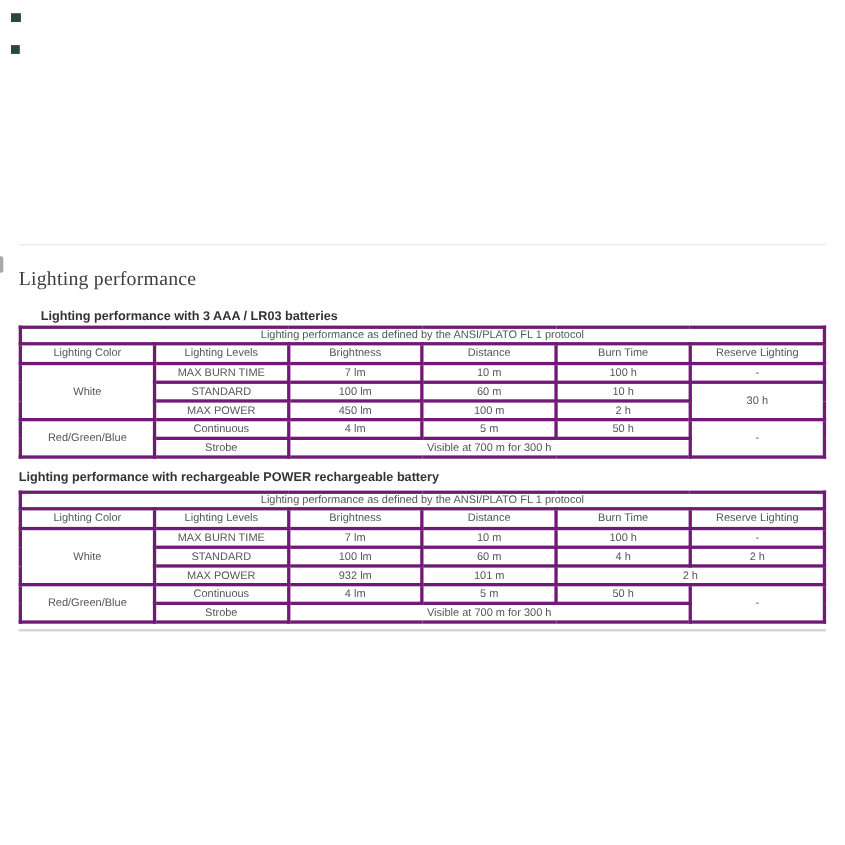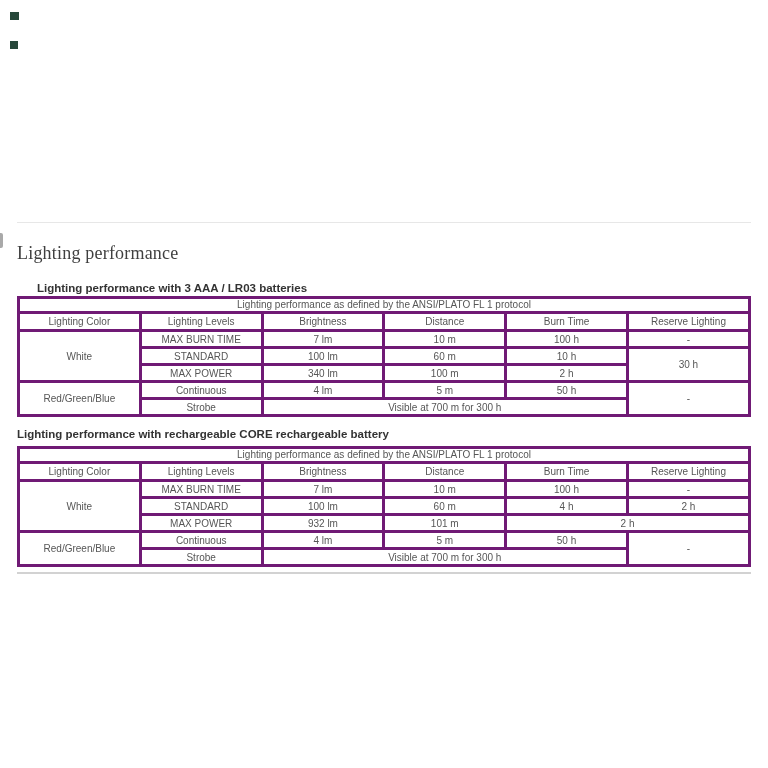--- a/index.html
+++ b/index.html
@@ -79,40 +79,40 @@
     </tr>
     <tr>
       <td>STANDARD</td>
       <td>100 lm</td>
       <td>60 m</td>
       <td>10 h</td>
       <td rowspan="2">30 h</td>
     </tr>
     <tr>
       <td>MAX POWER</td>
-      <td>340 lm</td>
+      <td>450 lm</td>
       <td>100 m</td>
       <td>2 h</td>
     </tr>
     <tr>
       <td rowspan="2">Red/Green/Blue</td>
       <td>Continuous</td>
       <td>4 lm</td>
       <td>5 m</td>
       <td>50 h</td>
       <td rowspan="2">-</td>
     </tr>
     <tr>
       <td>Strobe</td>
       <td colspan="3">Visible at 700 m for 300 h</td>
     </tr>
   </tbody>
 </table>
 
-<h2 class="section-heading" id="heading-2">Lighting performance with rechargeable CORE rechargeable battery</h2>
+<h2 class="section-heading" id="heading-2">Lighting performance with rechargeable POWER rechargeable battery</h2>
 
 <table class="spec" id="table-2">
   <colgroup>
     <col style="width:16.66%">
       <col style="width:16.66%">
       <col style="width:16.66%">
     <col style="width:16.66%">
       <col style="width:16.66%">
       <col style="width:16.7%">
   </colgroup>

